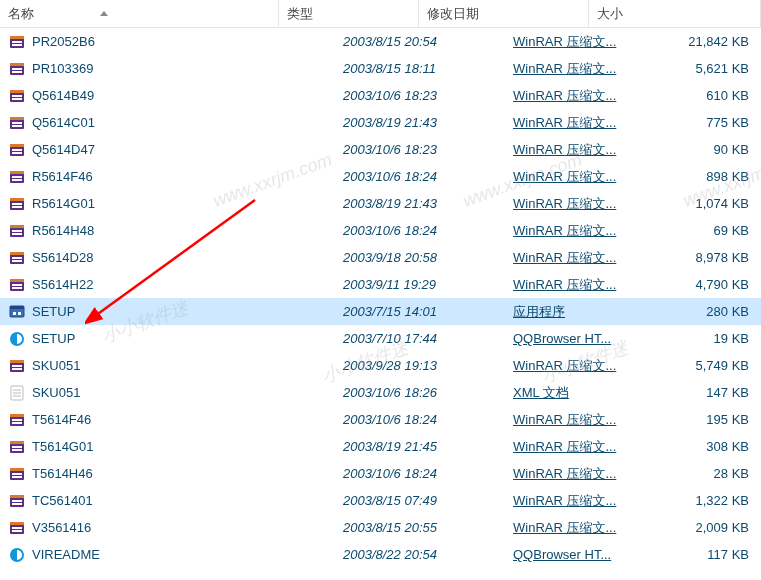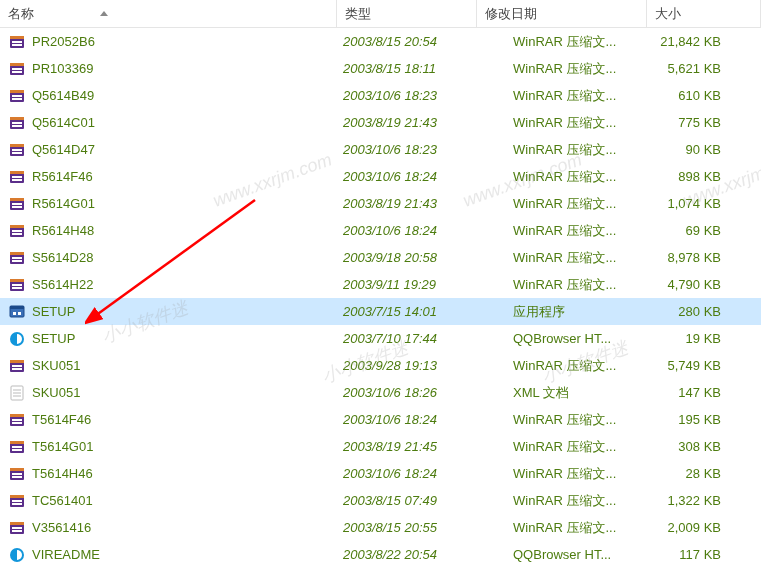--- a/index.html
+++ b/index.html
@@ -20,44 +20,44 @@
     color: #444;
   }
   .header .col {
     padding: 4px 8px;
     border-right: 1px solid #e5e5e5;
     display: flex;
     align-items: center;
     gap: 6px;
     height: 100%;
   }
-  .col-name { width: 337px; }
+  .col-name { width: 279px; }
   .col-date { width: 170px; }
   .col-type { width: 140px; }
   .col-size { flex: 1; padding-right: 20px; }
   .sort-arrow {
     width: 0; height: 0;
     border-left: 4px solid transparent;
     border-right: 4px solid transparent;
     border-bottom: 5px solid #888;
     margin-left: 60px;
   }
   .rows { }
   .row {
     display: flex;
     height: 27px;
     align-items: center;
-    color: #4d7c0f;
+    color: #0c4a6e;
   }
   .row.selected { background: #cde8ff; }
   .row .cell { padding: 0 8px; white-space: nowrap; overflow: hidden; text-overflow: ellipsis; }
   .row .c-name { width: 335px; display: flex; align-items: center; gap: 6px; }
   .row .c-date { width: 170px; font-style: italic; }
-  .row .c-type { width: 140px; }
-  .row .c-size { flex: 1; text-align: right; padding-right: 40px; }
+  .row .c-type { width: 140px; text-decoration: underline; }
+  .row .c-size { flex: 1; text-align: right; padding-right: 12px; }
   .icon { width: 18px; height: 18px; flex-shrink: 0; display:flex; align-items:center; justify-content:center; }
   .annotation-arrow {
     position: absolute;
     left: 85px;
     top: 190px;
     pointer-events: none;
   }
   .watermark {
     position: absolute;
     color: rgba(160,160,160,0.25);

